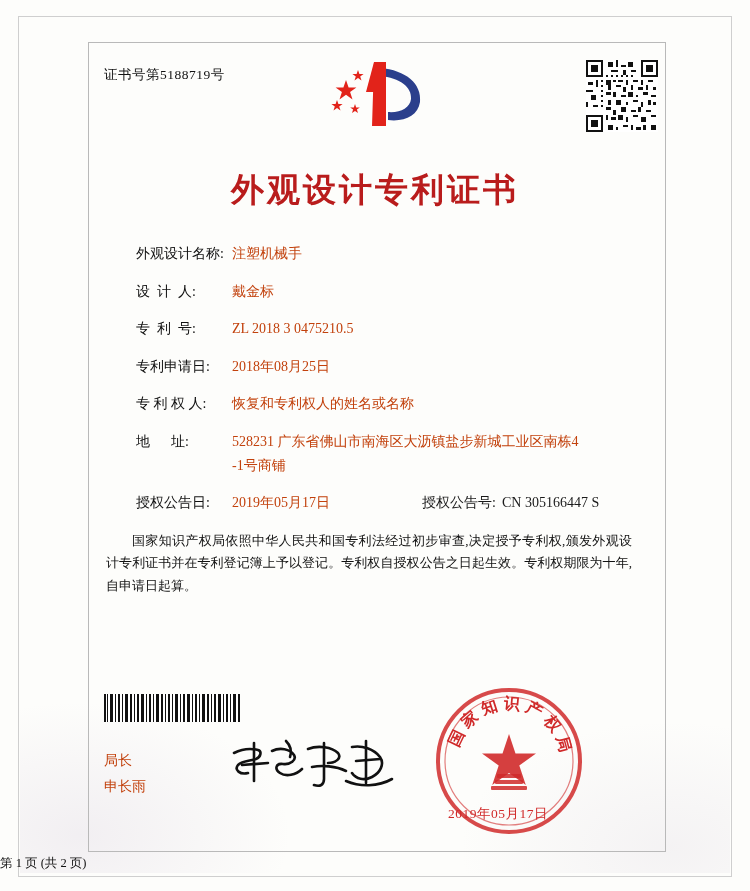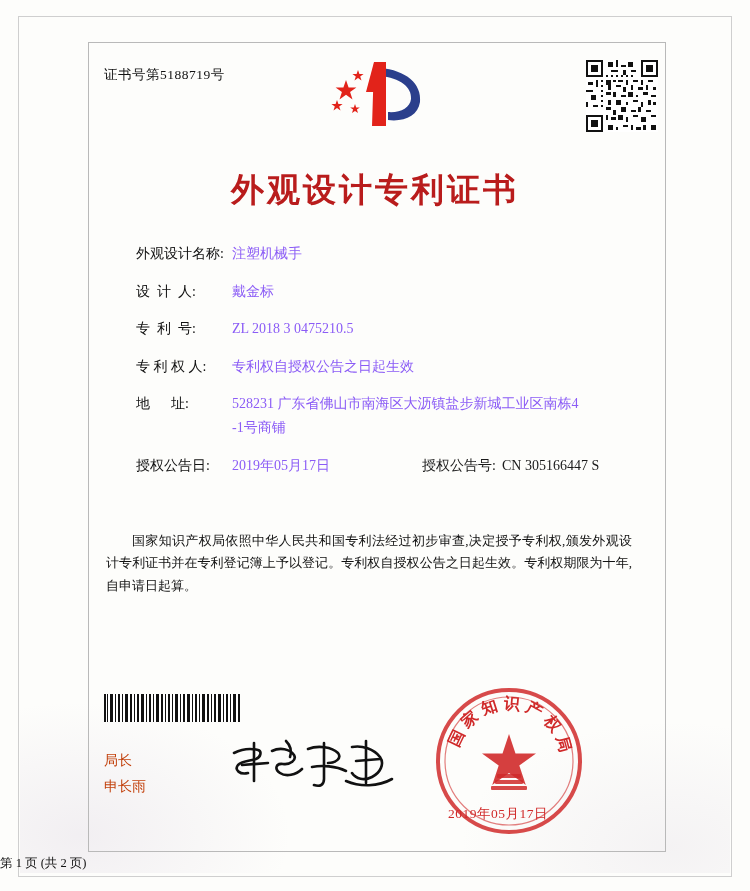--- a/index.html
+++ b/index.html
@@ -119,21 +119,21 @@
   }
   .field-label {
     width: 96px;
     flex: 0 0 96px;
     white-space: pre;
     color: #111;
     font-size: 14px;
   }
   .field-value {
     flex: 1;
-    color: #8b5cf6;
+    color: #c2410c;
     font-size: 14px;
     font-family: Liberation Serif, serif;
   }
   .field-value .sub-line {
     display: block;
     margin-top: 3px;
   }
   .field-row.two-col .field-value {
     flex: 0 0 auto;
     width: 190px;
@@ -379,24 +379,28 @@
     <div class="field-row">
       <div class="field-label">设  计  人:</div>
       <div class="field-value">戴金标</div>
     </div>
 
     <div class="field-row">
       <div class="field-label">专  利  号:</div>
       <div class="field-value">ZL 2018 3 0475210.5</div>
     </div>
 
+    <div class="field-row">
+      <div class="field-label">专利申请日:</div>
+      <div class="field-value">2018年08月25日</div>
+    </div>
 
     <div class="field-row">
       <div class="field-label">专 利 权 人:</div>
-      <div class="field-value">专利权自授权公告之日起生效</div>
+      <div class="field-value">恢复和专利权人的姓名或名称</div>
     </div>
 
     <div class="field-row">
       <div class="field-label">地      址:</div>
       <div class="field-value">
         <span>528231 广东省佛山市南海区大沥镇盐步新城工业区南栋4</span>
         <span class="sub-line">-1号商铺</span>
       </div>
     </div>
 

